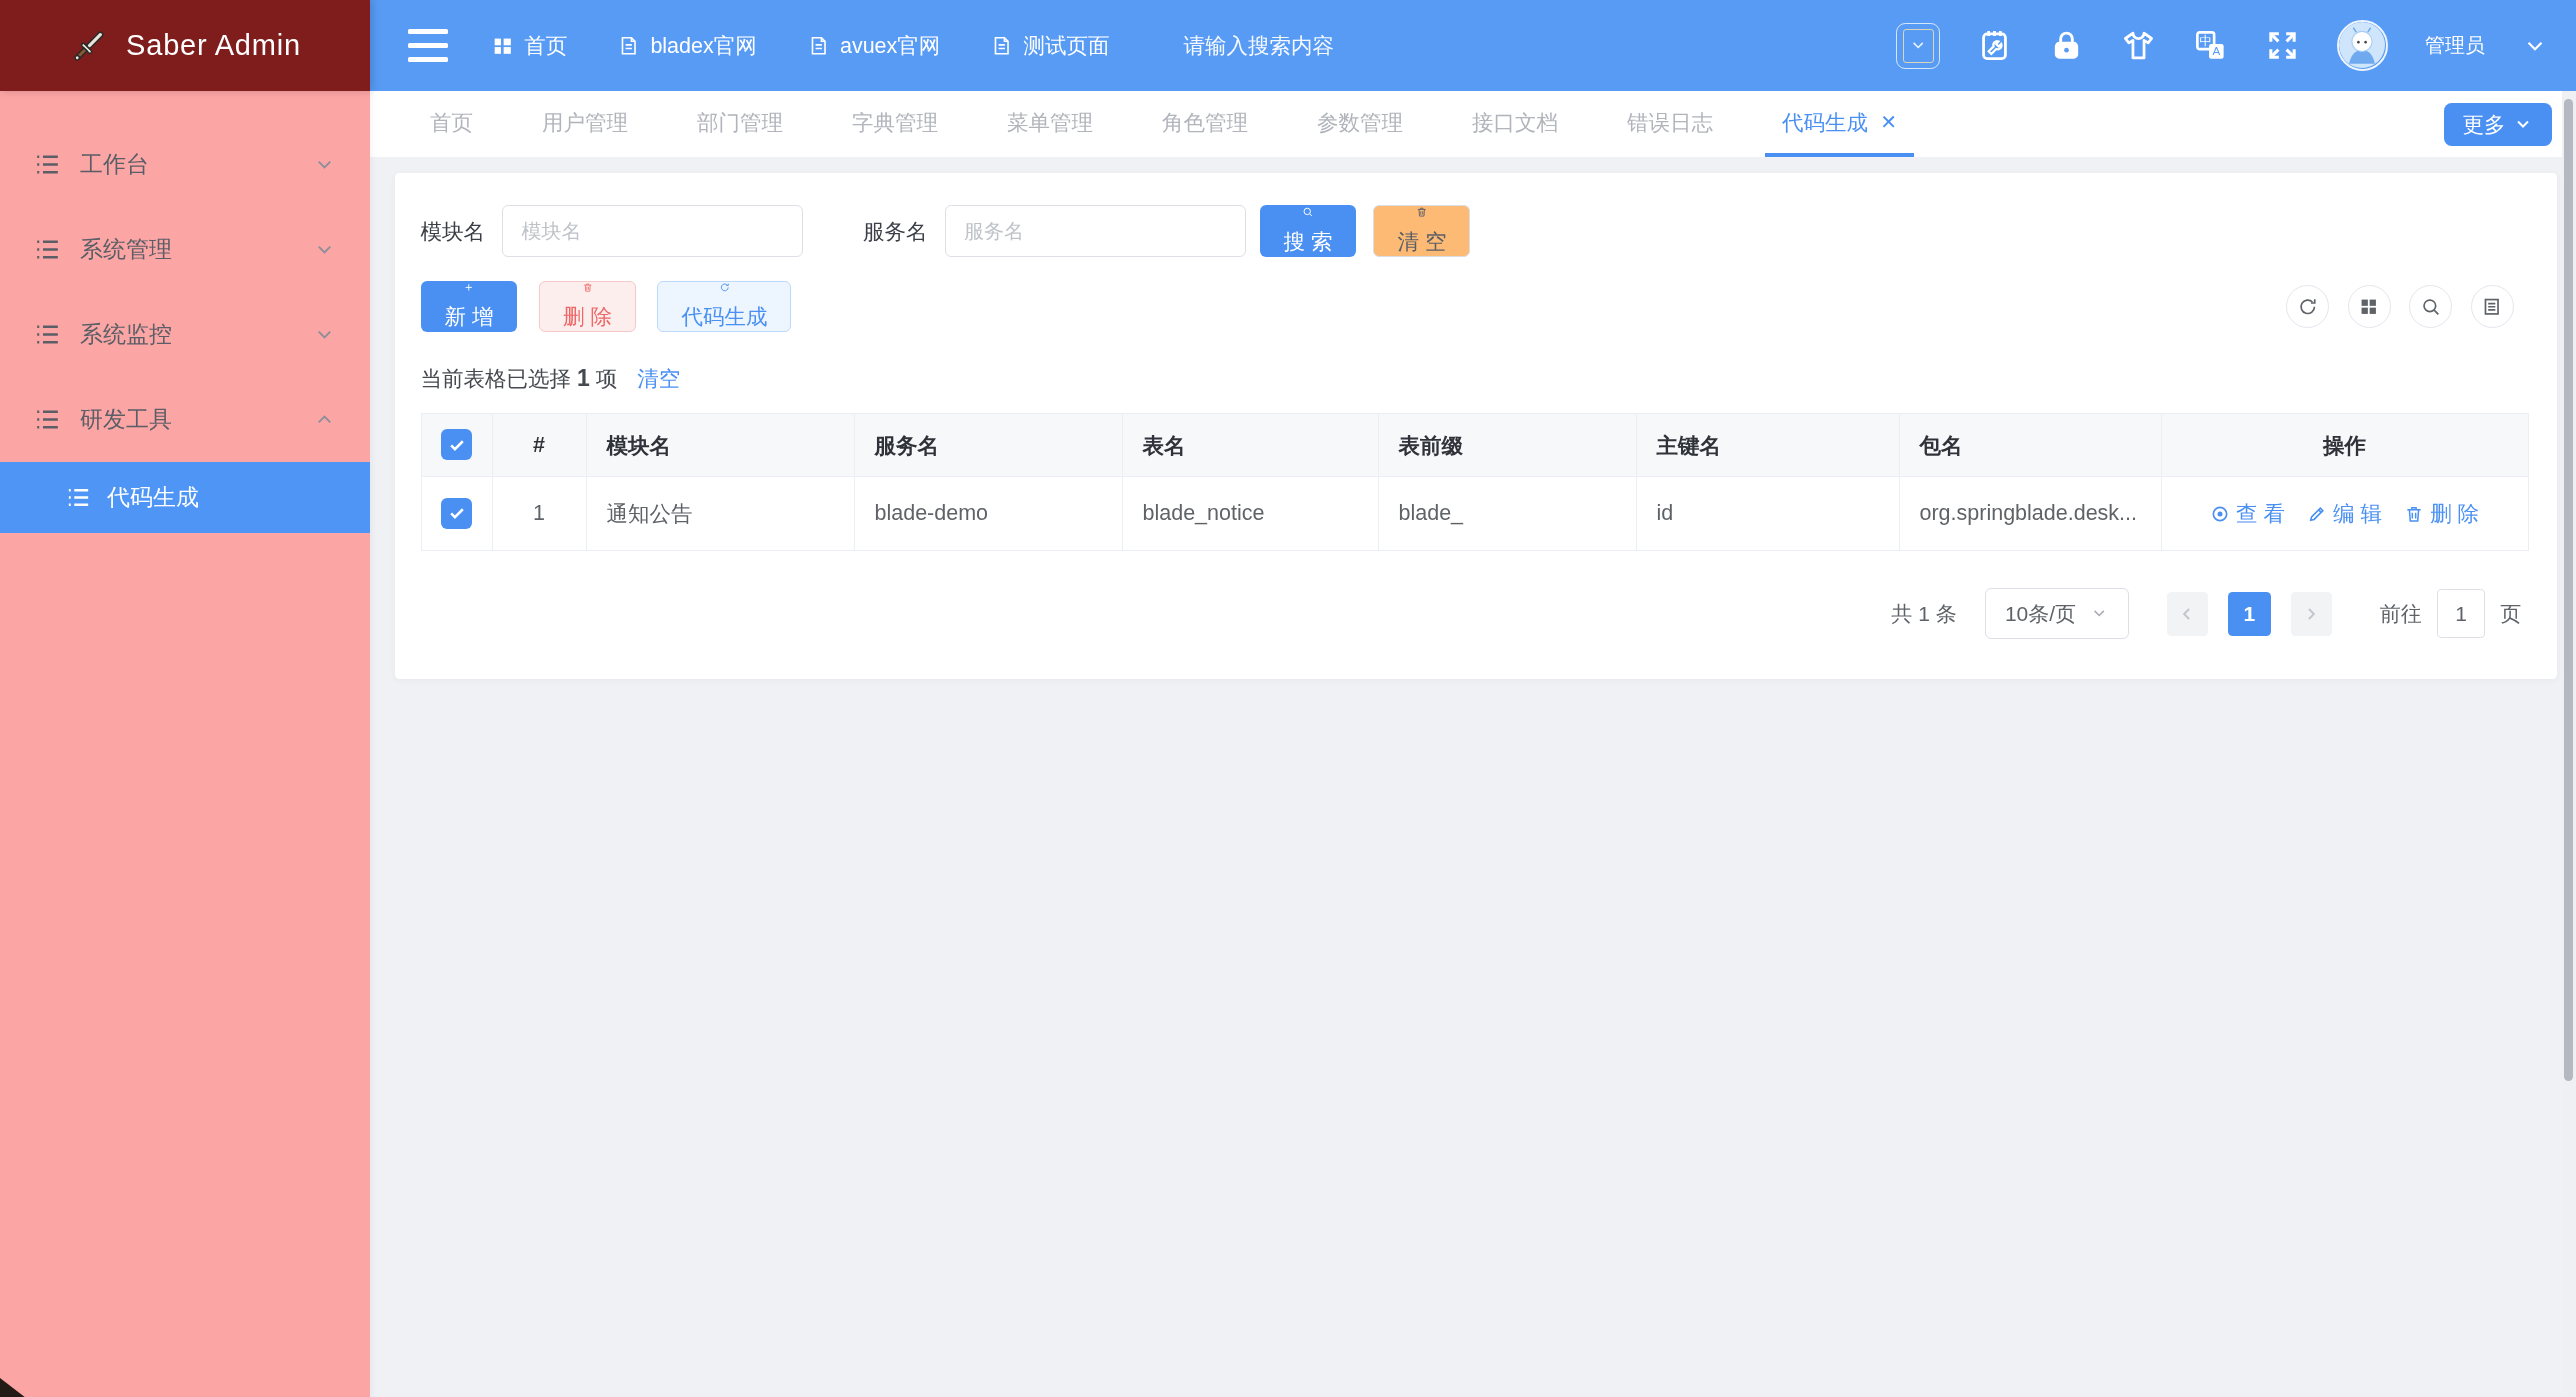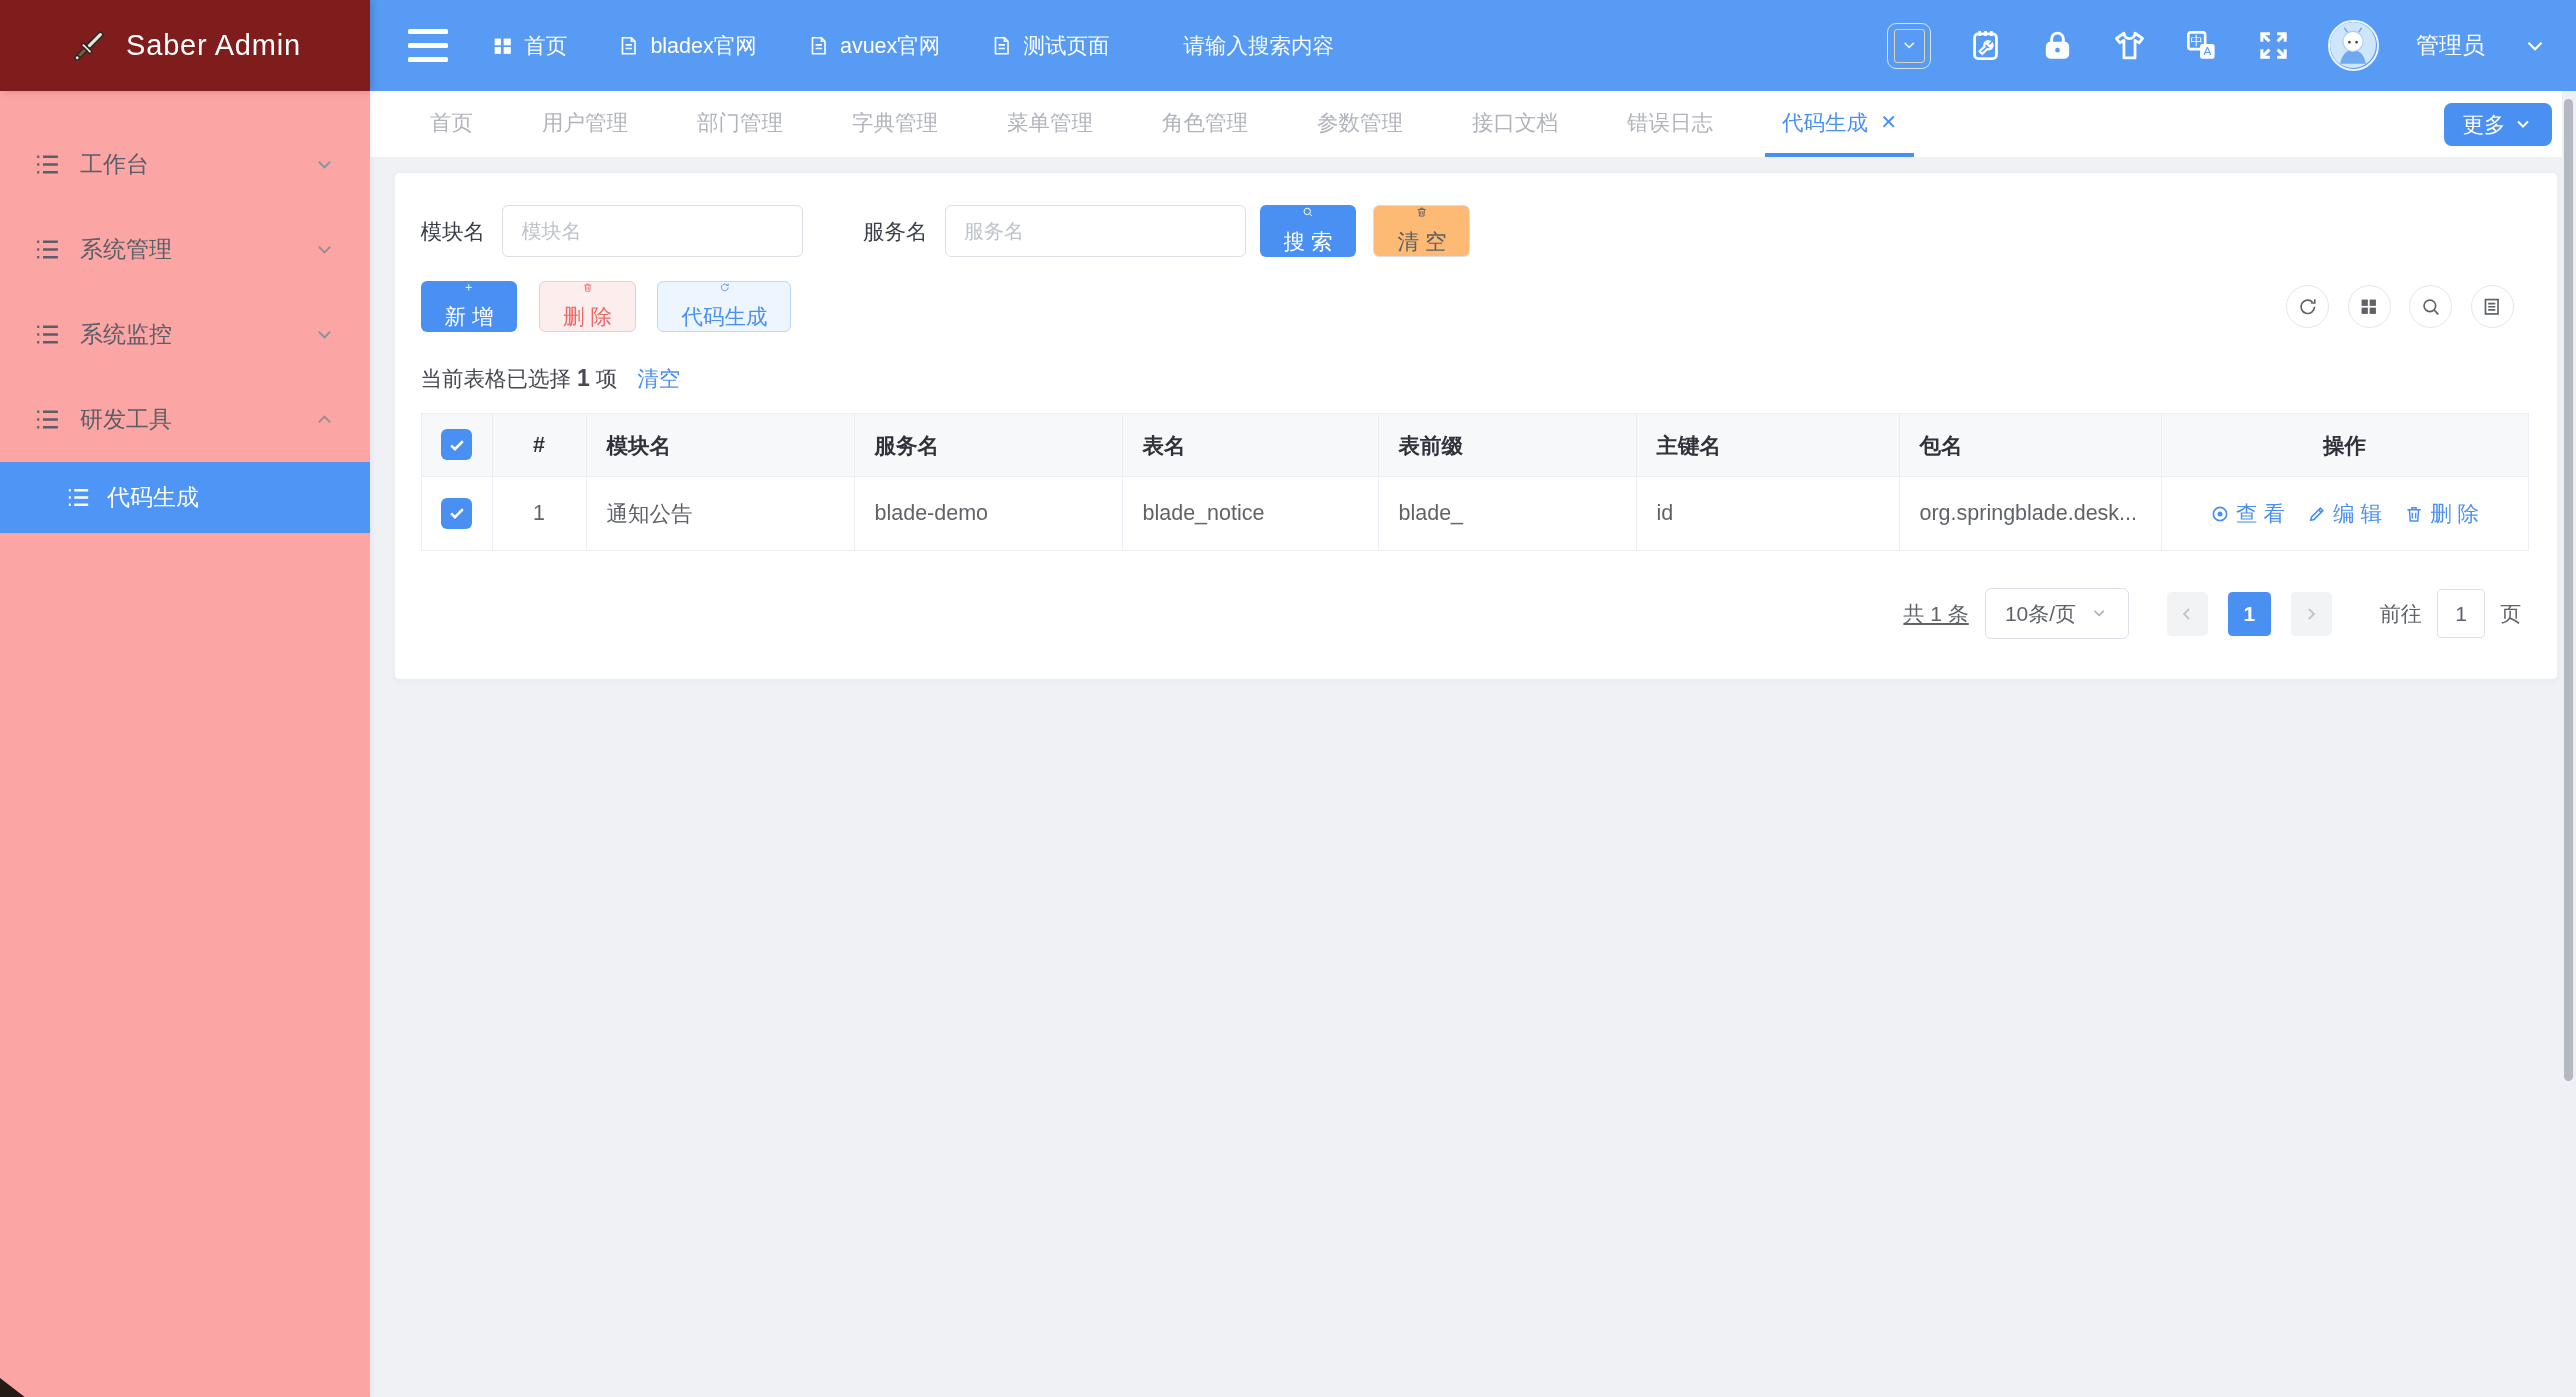--- a/index.html
+++ b/index.html
@@ -15,21 +15,21 @@
   .hamburger { width:40px; height:34px; display:flex; flex-direction:column; justify-content:space-between; margin-right:44px; cursor:pointer; }
   .hamburger i { display:block; height:5.4px; background:#fff; border-radius:1.5px; }
   .topnav { display:flex; align-items:center; gap:51px; }
   .topnav-item { display:flex; align-items:center; gap:10.7px; font-size:21.5px; cursor:pointer; white-space:nowrap; }
   .top-search { margin-left:74px; font-size:21.5px; color:rgba(255,255,255,.95); flex:0 0 auto; }
   .header-right { margin-left:auto; display:flex; align-items:center; gap:37px; }
   .frame-btn { width:44px; height:46px; border:1.5px solid rgba(255,255,255,.75); border-radius:9.2px; display:flex; align-items:center; justify-content:center; cursor:pointer; }
   .frame-btn .inner { width:31px; height:34px; border:1.5px solid rgba(235,220,180,.9); border-radius:3.1px; display:flex; align-items:center; justify-content:center; }
   .hicon { width:35px; height:35px; color:#fff; cursor:pointer; }
   .avatar-wrap { width:51px; height:51px; border-radius:50%; overflow:hidden; border:2.3px solid rgba(255,255,255,.9); cursor:pointer; }
-  .user-name { font-size:23px; font-weight:500; cursor:pointer; }
+  .user-name { font-size:20px; font-weight:500; cursor:pointer; }
   .user-caret { width:26px; height:26px; color:#fff; cursor:pointer; }
 
   
   .sidebar { position:absolute; left:0; top:91px; width:370px; bottom:0; background:#fca5a5; box-shadow:1.5px 0 6.1px rgba(30,40,60,.06); z-index:20; padding-top:31px; }
   .side-item { height:85px; display:flex; align-items:center; padding:0 34px 0 32px; color:#5a5e66; font-size:23px; cursor:pointer; }
   .side-item .licon { width:31px; height:31px; margin-right:17px; color:#5a5e66; flex:0 0 auto; }
   .side-item .lbl { flex:1; }
   .side-item .caret { width:23px; height:23px; color:#8a8f99; }
   .side-sub { height:71px; background:#4e95f5; color:#fff; display:flex; align-items:center; padding-left:64px; font-size:23px; cursor:pointer; }
   .side-sub .licon { width:29px; height:29px; margin-right:14px; color:#fff; }
@@ -75,21 +75,21 @@
   .grid th { height:63px; background:#f7f8fa; color:#2f3238; font-weight:700; text-align:left; }
   .grid td { height:74px; color:#5f6368; background:#fff; }
   .grid th.c, .grid td.c { text-align:center; padding:0; }
   .cbx { width:31px; height:31px; background:#4a90f2; border-radius:6.1px; display:inline-flex; align-items:center; justify-content:center; cursor:pointer; }
   .cbx svg { width:20px; height:20px; color:#fff; }
   .row-actions { display:flex; justify-content:center; gap:22px; }
   .row-action { display:inline-flex; align-items:center; gap:6.1px; color:#4a90f2; font-size:21.5px; cursor:pointer; }
   .row-action svg { width:20px; height:20px; }
 
   .pager { margin-top:37px; display:flex; align-items:center; justify-content:flex-end; gap:0; font-size:21px; color:#5f6368; padding-right:9.2px; }
-  .pg-total { margin-right:16px;text-decoration:underline; }
+  .pg-total { margin-right:28px; }
   .pg-size { width:144px; height:51px; border:1.5px solid #dcdfe6; border-radius:6.1px; display:flex; align-items:center; justify-content:center; gap:14px; color:#5f6368; cursor:pointer; margin-right:38px; }
   .pg-size .caret { width:18.4px; height:18.4px; color:#a8abb2; }
   .pg-btn { width:41px; height:44px; background:#f2f3f5; border-radius:4.6px; display:flex; align-items:center; justify-content:center; color:#c0c4cc; cursor:pointer; }
   .pg-btn svg { width:20px; height:20px; }
   .pg-num { width:43px; height:44px; background:#4a90f2; border-radius:4.6px; color:#fff; font-weight:700; display:flex; align-items:center; justify-content:center; margin:0 20px; cursor:pointer; }
   .pg-prev { margin-left:0; }
   .pg-goto { margin-left:48px; display:flex; align-items:center; gap:15.3px; }
   .pg-input { width:48px; height:49px; border:1.5px solid #dcdfe6; border-radius:4.6px; text-align:center; font-size:21px; color:#5f6368; outline:none; font-family:"Liberation Sans","DejaVu Sans",sans-serif; }
 
   .scrollbar { position:absolute; right:0; top:91px; width:14px; bottom:0; background:#eef0f3; z-index:25; }

